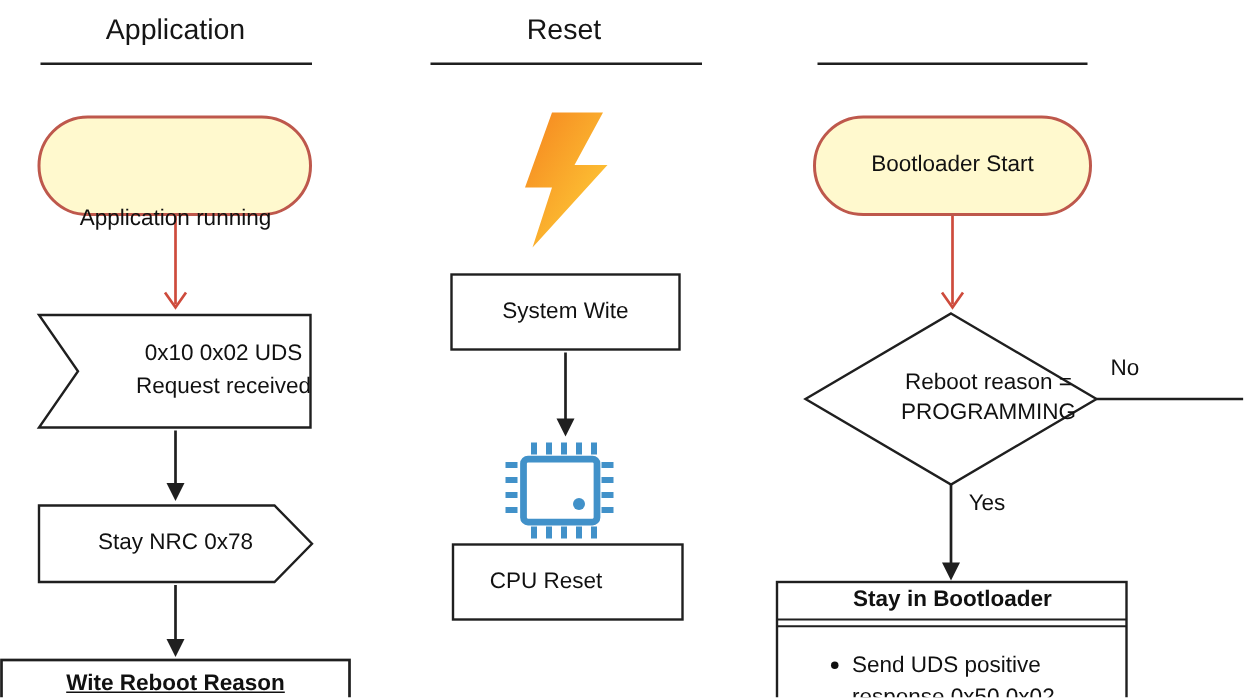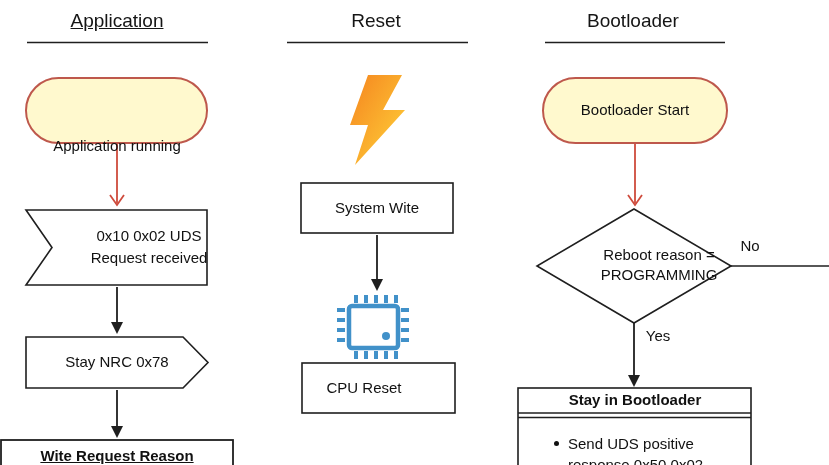--- a/index.html
+++ b/index.html
@@ -142,34 +142,33 @@
       <polygon points="628,375 640,375 634,387" fill="#1F1F1F"></polygon>
     </g>
 
     <g>
       <rect x="518" y="388" width="233" height="90" fill="#ffffff" stroke="#1F1F1F" stroke-width="1.6"></rect>
       <line x1="518" y1="413" x2="751" y2="413" stroke="#1F1F1F" stroke-width="1.4"></line>
       <line x1="518" y1="417.5" x2="751" y2="417.5" stroke="#1F1F1F" stroke-width="1.4"></line>
     </g>
   </svg>
 
-  <div class="lbl title" style="left:117px;top:21px;text-decoration:underline;">Application</div>
+  <div class="lbl title" style="left:117px;top:21px;">Application</div>
   <div class="lbl title" style="left:376px;top:21px;">Reset</div>
-  <div class="lbl title" style="left:633px;top:21px;">Bootloader</div>
 
   <div class="lbl" style="left:117px;top:110px;margin-top:36px;">Application running</div>
 
   <div class="lbl small-lines" style="left:125px;top:247px;">
     <span class="line-el">0x10 0x02 UDS</span>
     <span class="line-el">Request received</span>
   </div>
 
   <div class="lbl" style="left:117px;top:362px;">Stay NRC 0x78</div>
 
-  <div class="lbl bold-underline" style="left:117px;top:456px;">Wite Request Reason</div>
+  <div class="lbl bold-underline" style="left:117px;top:456px;">Wite Reboot Reason</div>
 
   <div class="lbl" style="left:377px;top:208px;">System Wite</div>
   <div class="lbl" style="left:364px;top:388px;">CPU Reset</div>
 
   <div class="lbl dec-lines" style="left:635px;top:265px;">
     <span class="line-el">Reboot reason =</span>
     <span class="line-el">PROGRAMMING</span>
   </div>
 
   <div class="lbl" style="left:635px;top:110px;">Bootloader Start</div>

